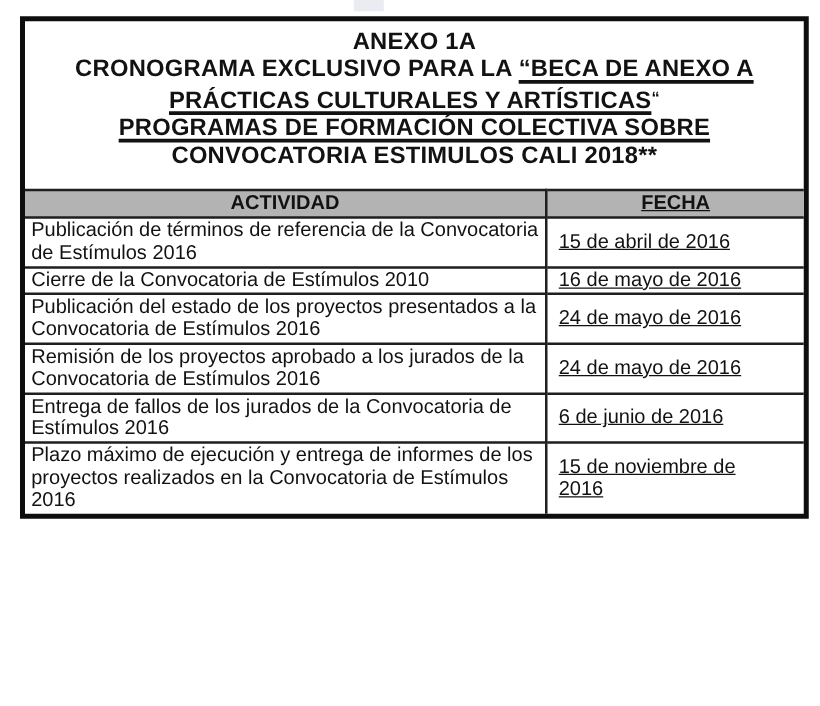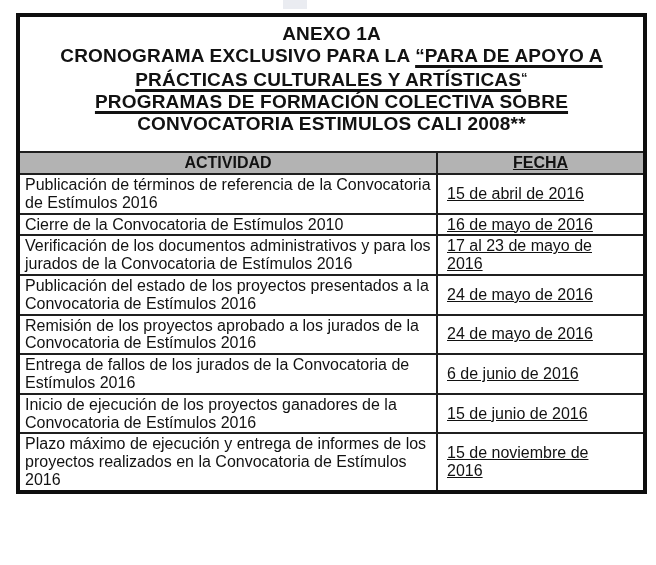--- a/index.html
+++ b/index.html
@@ -84,30 +84,30 @@
 <div class="page">
   <div class="scan-artifact"></div>
 
   <div class="frame">
 
     <div class="title-block">
       <div class="title-line">
         <span>ANEXO 1A</span>
       </div>
       <div class="title-line">
-        <span>CRONOGRAMA EXCLUSIVO PARA LA </span><span class="u">“PARA DE APOYO A</span>
+        <span>CRONOGRAMA EXCLUSIVO PARA LA </span><span class="u">“BECA DE ANEXO A</span>
       </div>
       <div class="title-line">
         <span class="u">PRÁCTICAS CULTURALES Y ARTÍSTICAS</span><span class="small-quote">“</span>
       </div>
       <div class="title-line">
         <span class="u">PROGRAMAS DE FORMACIÓN COLECTIVA SOBRE</span>
       </div>
       <div class="title-line">
-        <span>CONVOCATORIA ESTIMULOS CALI 2008**</span>
+        <span>CONVOCATORIA ESTIMULOS CALI 2018**</span>
       </div>
     </div>
 
     <table class="schedule">
       <colgroup>
           <col class="c-act">
           <col class="c-fec">
         </colgroup>
       <thead>
         <tr>
@@ -118,40 +118,32 @@
       <tbody>
         <tr>
           <td class="act">Publicación de términos de referencia de la Convocatoria de Estímulos 2016</td>
           <td class="fecha">15 de abril de 2016</td>
         </tr>
         <tr>
           <td class="act">Cierre de la Convocatoria de Estímulos 2010</td>
           <td class="fecha">16 de mayo  de 2016</td>
         </tr>
         <tr>
-          <td class="act">Verificación de los documentos administrativos y para los jurados de la Convocatoria de Estímulos 2016</td>
-          <td class="fecha">17 al 23 de mayo de 2016</td>
-        </tr>
-        <tr>
           <td class="act">Publicación del estado de los proyectos presentados a la Convocatoria de Estímulos 2016</td>
           <td class="fecha">24 de mayo de 2016</td>
         </tr>
         <tr>
           <td class="act">Remisión de los proyectos aprobado a los jurados de la Convocatoria de Estímulos 2016</td>
           <td class="fecha">24 de mayo de 2016</td>
         </tr>
         <tr>
           <td class="act">Entrega de fallos de los jurados de la Convocatoria de Estímulos 2016</td>
           <td class="fecha">6 de junio de 2016</td>
         </tr>
         <tr>
-          <td class="act">Inicio de ejecución de los proyectos ganadores de la Convocatoria de Estímulos 2016</td>
-          <td class="fecha">15 de junio de 2016</td>
-        </tr>
-        <tr>
           <td class="act">Plazo máximo de ejecución y entrega de informes de los proyectos realizados en la Convocatoria de Estímulos 2016</td>
           <td class="fecha">15 de noviembre de 2016</td>
         </tr>
       </tbody>
     </table>
 
   </div>
 </div>
 
 </body></html>

